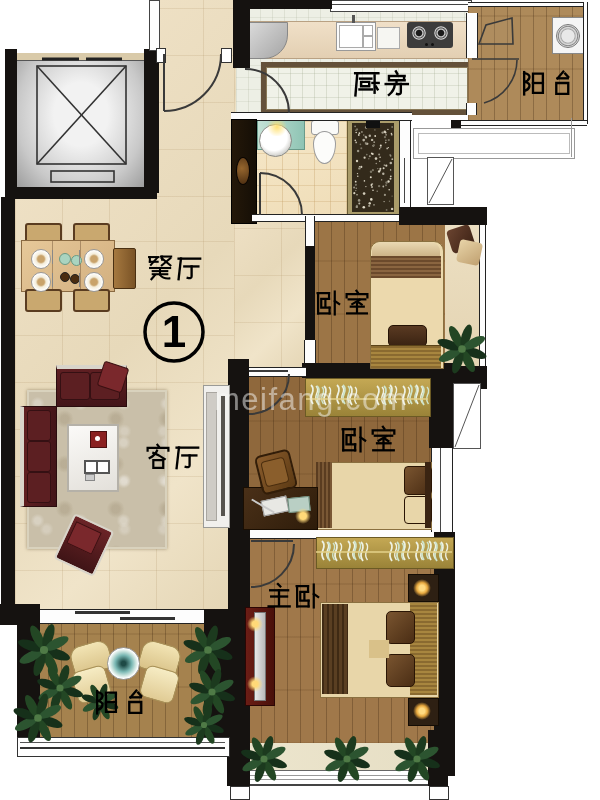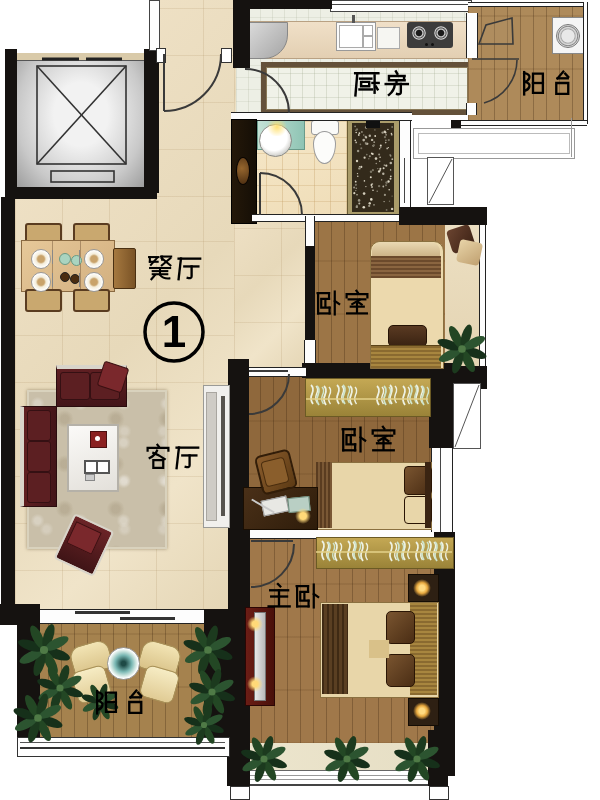--- a/index.html
+++ b/index.html
@@ -688,13 +688,14 @@
 
 <g>
         <use href="#zyang" transform="translate(93,689) scale(0.26)"></use>
         <use href="#ztai" transform="translate(122,689) scale(0.26)"></use>
       </g>
 
 <circle cx="174" cy="332" r="29" fill="none" stroke="#000" stroke-width="3.5"></circle>
 <text x="174" y="347" font-size="44" font-weight="bold" text-anchor="middle" font-family="Liberation Sans, sans-serif" fill="#000">1</text>
 </svg>
 
+<div class="a" style="left:214px;top:382px;font-size:31px;font-weight:normal;color:rgba(248,248,245,0.5);letter-spacing:1.5px;">meifang.com</div>
 </div>
 
 </body></html>

